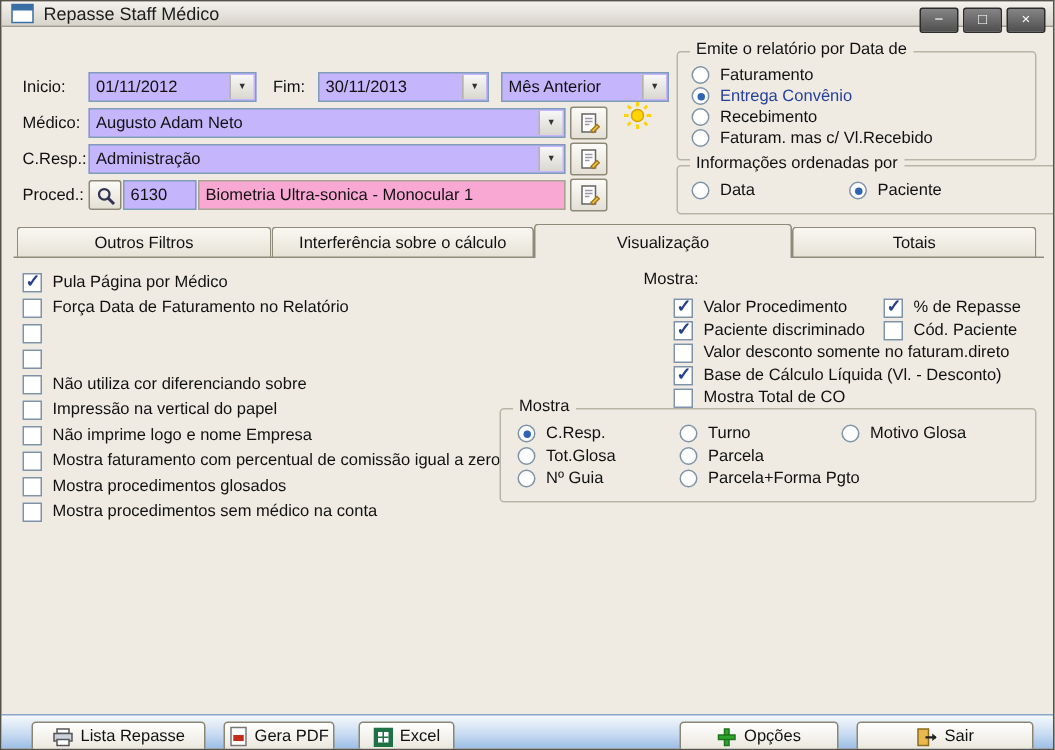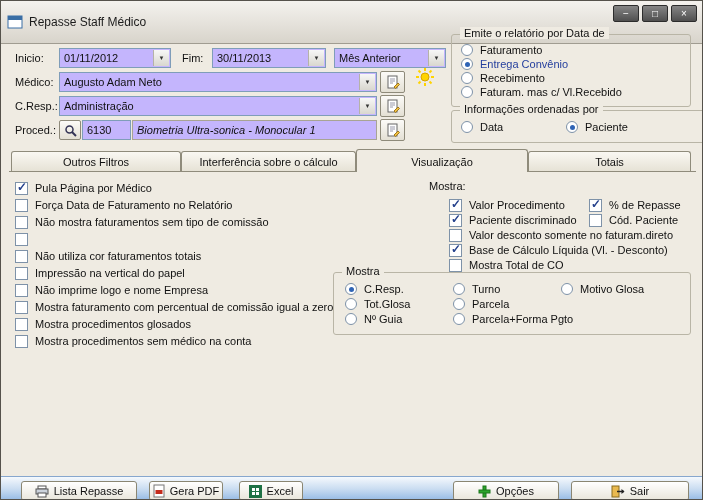--- a/index.html
+++ b/index.html
@@ -1,30 +1,30 @@
 <!DOCTYPE html>
 <html><head>
 <meta charset="utf-8">
 <style>
   * { margin:0; padding:0; box-sizing:border-box; }
   body { font-family:"Liberation Sans", sans-serif; background:#b8b4ac; }
   .window { position:relative; width:703px; height:500px; background:#efebe2;
             border:1px solid #55524b; overflow:hidden; font-size:11px; color:#111; }
-  .titlebar { position:absolute; left:0; top:0; width:100%; height:43px;
+  .titlebar { position:absolute; left:0; top:0; width:100%; height:17px;
               background:linear-gradient(#f4f2ee,#d8d4cb); border-bottom:1px solid #a09c91;
               display:flex; align-items:center; padding:0 6px; }
   .title-text { font-size:12px; color:#1c1c1c; margin-left:6px; }
   .win-btns { position:absolute; right:5px; top:4px; display:flex; gap:3px; }
   .win-btn { width:26px; height:17px; background:linear-gradient(#858585,#4f4f4f);
              border:1px solid #2c2c2c; border-radius:2px; color:#fff; font-size:10px;
              line-height:15px; text-align:center; cursor:default; }
   .lbl { position:absolute; height:20px; line-height:20px; white-space:nowrap; }
   .field { position:absolute; height:20px; background:#c4b5fd; border:1px solid #7f9db9;
            line-height:18px; padding-left:4px; white-space:nowrap; overflow:hidden; }
-  .field.gray { background:#c4b5fd; border-color:#a8a494;font-style:italic; }
+  .field.gray { background:#f9a8d4; border-color:#a8a494; }
   .combo { padding-right:18px; }
   .arrow-btn { position:absolute; right:1px; top:1px; bottom:1px; width:16px;
                background:linear-gradient(#f7f7f7,#d9d7cf); border-left:1px solid #b5b2a8;
                display:flex; align-items:center; justify-content:center; }
   .arrow-btn::after { content:"▼"; font-size:6px; color:#333; }
   .tool-btn { position:absolute; background:linear-gradient(#fcfbf8,#e4e0d4);
               border:1px solid #8e8a7a; border-radius:2px; display:flex;
               align-items:center; justify-content:center; }
   .flat-icon { position:absolute; display:flex; align-items:center; justify-content:center; }
   .groupbox { position:absolute; border:1px solid #b9b5a6; border-radius:3px;text-align:right; }
@@ -190,28 +190,27 @@
   <div class="opt" style="left:14px;top:180px">
     <span class="cb on"></span>
     <span>Pula Página por Médico</span>
   </div>
   <div class="opt" style="left:14px;top:197px">
     <span class="cb"></span>
     <span>Força Data de Faturamento no Relatório</span>
   </div>
   <div class="opt" style="left:14px;top:214px">
     <span class="cb"></span>
-    <span>Não mostra faturamentos sem tipo de comissão</span>
   </div>
   <div class="opt" style="left:14px;top:231px">
     <span class="cb"></span>
   </div>
   <div class="opt" style="left:14px;top:248px">
     <span class="cb"></span>
-    <span>Não utiliza cor faturamentos totais</span>
+    <span>Não utiliza cor diferenciando sobre</span>
   </div>
   <div class="opt" style="left:14px;top:265px">
     <span class="cb"></span>
     <span>Impressão na vertical do papel</span>
   </div>
   <div class="opt" style="left:14px;top:282px">
     <span class="cb"></span>
     <span>Não imprime logo e nome Empresa</span>
   </div>
   <div class="opt" style="left:14px;top:299px">

